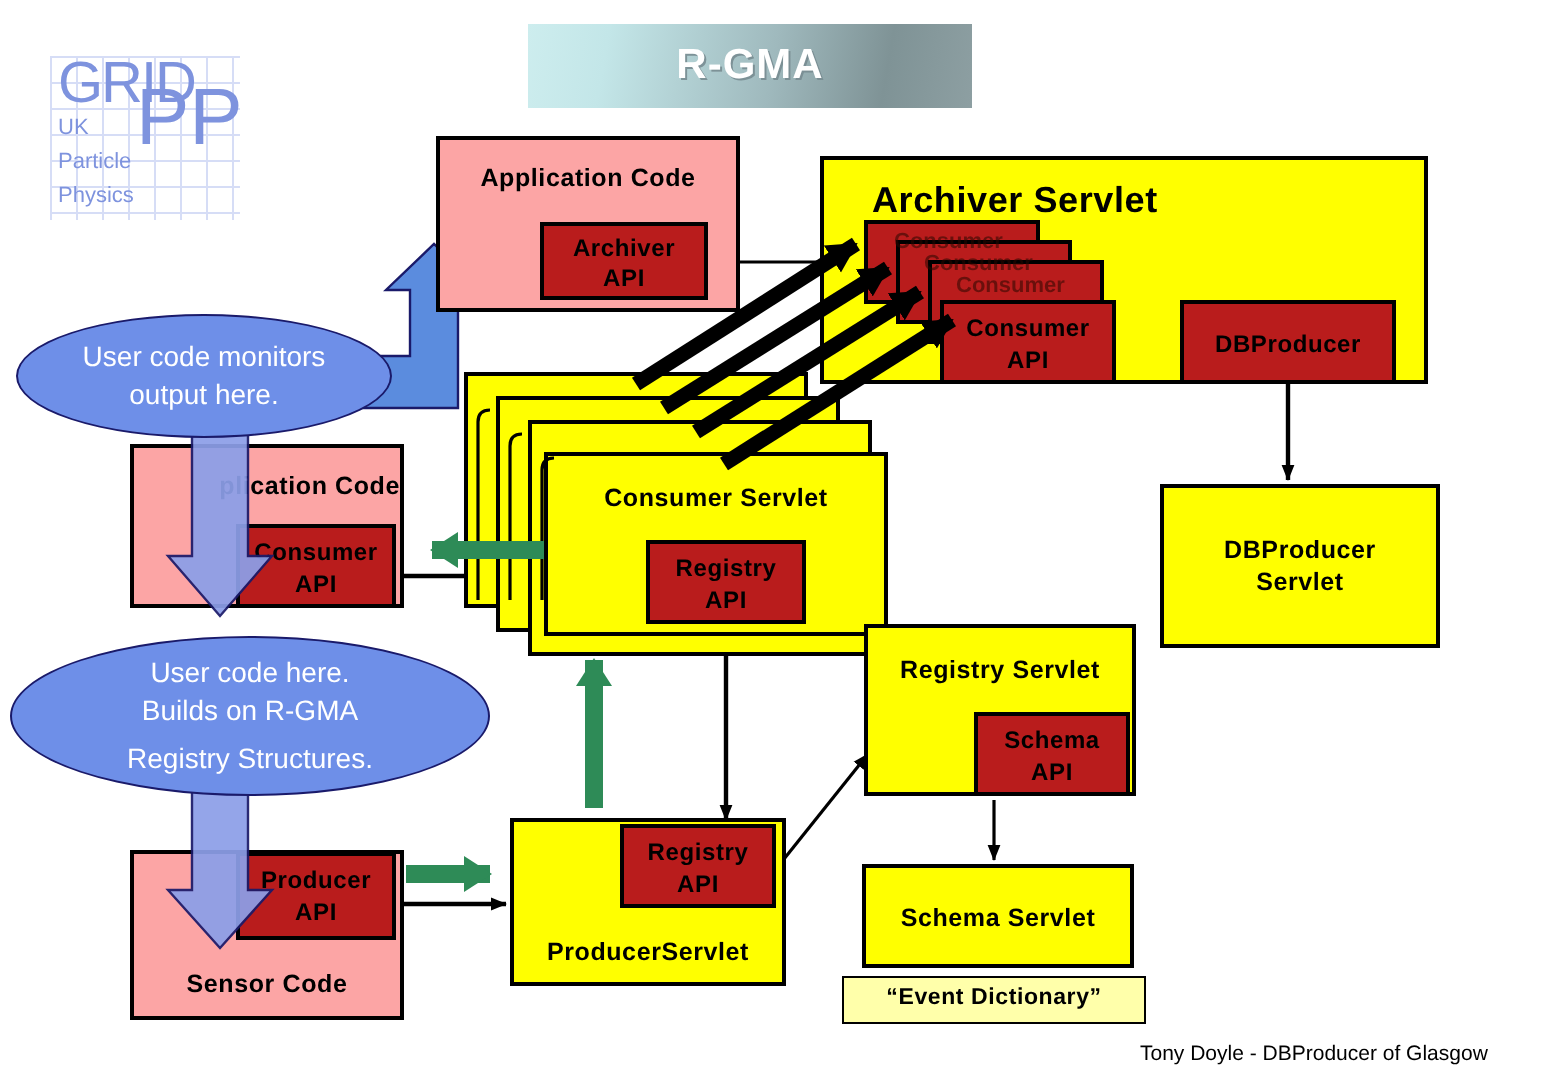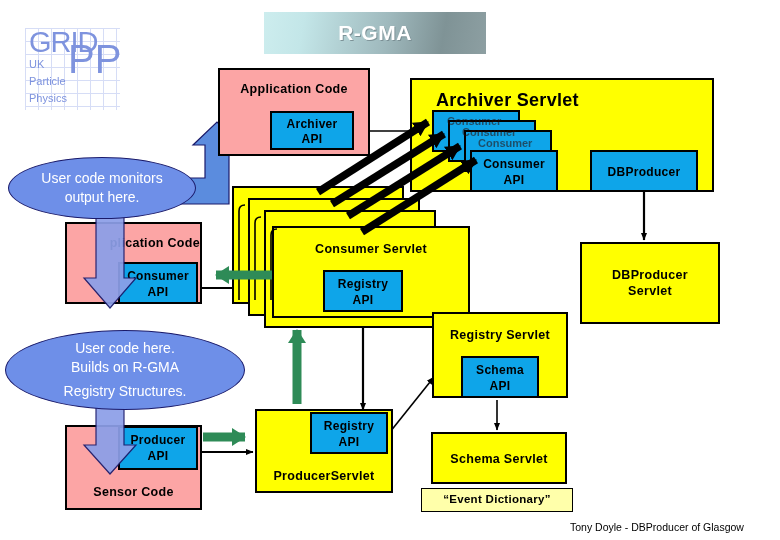--- a/index.html
+++ b/index.html
@@ -13,21 +13,21 @@
   .stage{position:absolute;left:0;top:0;width:780px;height:540px;}
 
   
   .box{position:absolute;box-sizing:border-box;border:2px solid #000;}
   .lbl{position:absolute;width:100%;text-align:center;font-weight:bold;color:#000;
        letter-spacing:.3px;}
 
   
   .yellow{background:#FFFF00;}
   .lightyellow{background:#FFFFAA;}
-  .red{background:#0ea5e9;}
+  .red{background:#b91c1c;}
   .periwinkle{background:#fca5a5;}
 
   
   #title-banner{
     position:absolute;left:264px;top:12px;width:222px;height:42px;
     background:linear-gradient(100deg,#CDEDEE 0%,#C3E6E8 18%,#9FB9BD 55%,#7F9396 80%,#8D9FA2 100%);
   }
   #title-banner .t{
     position:absolute;width:100%;top:9px;text-align:center;
     font-size:21px;font-weight:bold;color:#ffffff;
@@ -168,40 +168,40 @@
   </div>
 
   <div class="box yellow" style="left:580px;top:242px;width:140px;height:82px;">
     <div class="lbl" style="top:24px;font-size:12.5px;">DBProducer</div>
     <div class="lbl" style="top:40px;font-size:12.5px;">Servlet</div>
   </div>
 
   <div class="box yellow" style="left:232px;top:186px;width:172px;height:118px;"></div>
   <div class="box yellow" style="left:248px;top:198px;width:172px;height:118px;"></div>
   <div class="box yellow" style="left:264px;top:210px;width:172px;height:118px;"></div>
-  <div class="box yellow" style="left:272px;top:226px;width:198px;height:92px;">
+  <div class="box yellow" style="left:272px;top:226px;width:172px;height:92px;">
     <div class="lbl" style="top:14px;font-size:12.5px;">Consumer Servlet</div>
   </div>
   <div class="box red" style="left:323px;top:270px;width:80px;height:42px;">
     <div class="lbl" style="top:5px;font-size:12px;">Registry</div>
     <div class="lbl" style="top:21px;font-size:12px;">API</div>
   </div>
 
   <div class="box periwinkle" style="left:65px;top:222px;width:137px;height:82px;">
     <div class="lbl" style="top:12px;font-size:12.5px;text-align:right;padding-right:6px;">plication Code</div>
   </div>
   <div class="box red" style="left:118px;top:262px;width:80px;height:42px;">
     <div class="lbl" style="top:5px;font-size:12px;">Consumer</div>
     <div class="lbl" style="top:21px;font-size:12px;">API</div>
   </div>
 
   <div class="box yellow" style="left:432px;top:312px;width:136px;height:86px;">
     <div class="lbl" style="top:14px;font-size:12.5px;">Registry Servlet</div>
   </div>
-  <div class="box red" style="left:461px;top:356px;width:78px;height:42px;">
+  <div class="box red" style="left:487px;top:356px;width:78px;height:42px;">
     <div class="lbl" style="top:5px;font-size:12px;">Schema</div>
     <div class="lbl" style="top:21px;font-size:12px;">API</div>
   </div>
 
   <div class="box yellow" style="left:431px;top:432px;width:136px;height:52px;">
     <div class="lbl" style="top:18px;font-size:12.5px;">Schema Servlet</div>
   </div>
   <div class="box lightyellow" style="left:421px;top:488px;width:152px;height:24px;border-width:1.5px;">
     <div class="lbl" style="top:4px;font-size:11.5px;">“Event Dictionary”</div>
   </div>
@@ -263,21 +263,21 @@
       <path d="M96,378 L124,378 L124,445 L136,445 L110,474 L84,445 L96,445 z" fill="#8C9FE8" stroke="#1a1a6a" stroke-width="1.2" opacity=".93"></path>
     </g>
   </svg>
 
   <div class="ellipse" style="left:8px;top:157px;width:186px;height:60px;">
     <div style="padding:0 8px;">
       User code monitors<br>output here.
     </div>
   </div>
 
-  <div class="ellipse" style="left:5px;top:330px;width:238px;height:78px;">
+  <div class="ellipse" style="left:5px;top:318px;width:238px;height:78px;">
     <div style="padding:0 10px;">
       User code here.<br>Builds on R-GMA<br>
       <span style="display:inline-block;margin-top:5px;">Registry Structures.</span>
     </div>
   </div>
 
   <div id="footer">Tony Doyle - DBProducer of Glasgow</div>
 
 </div>
 

